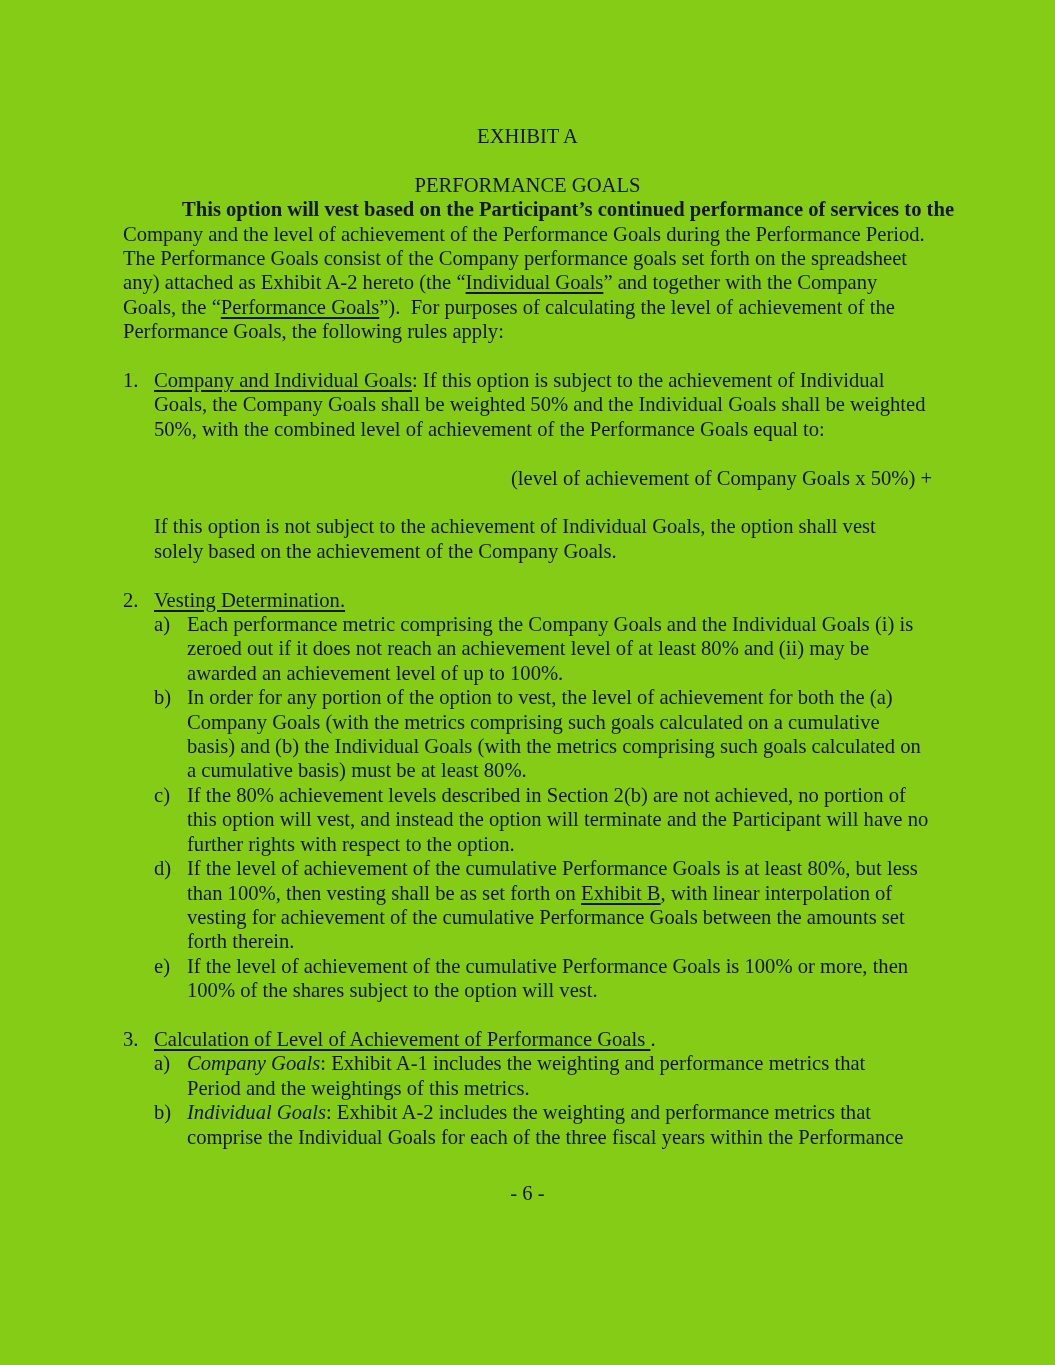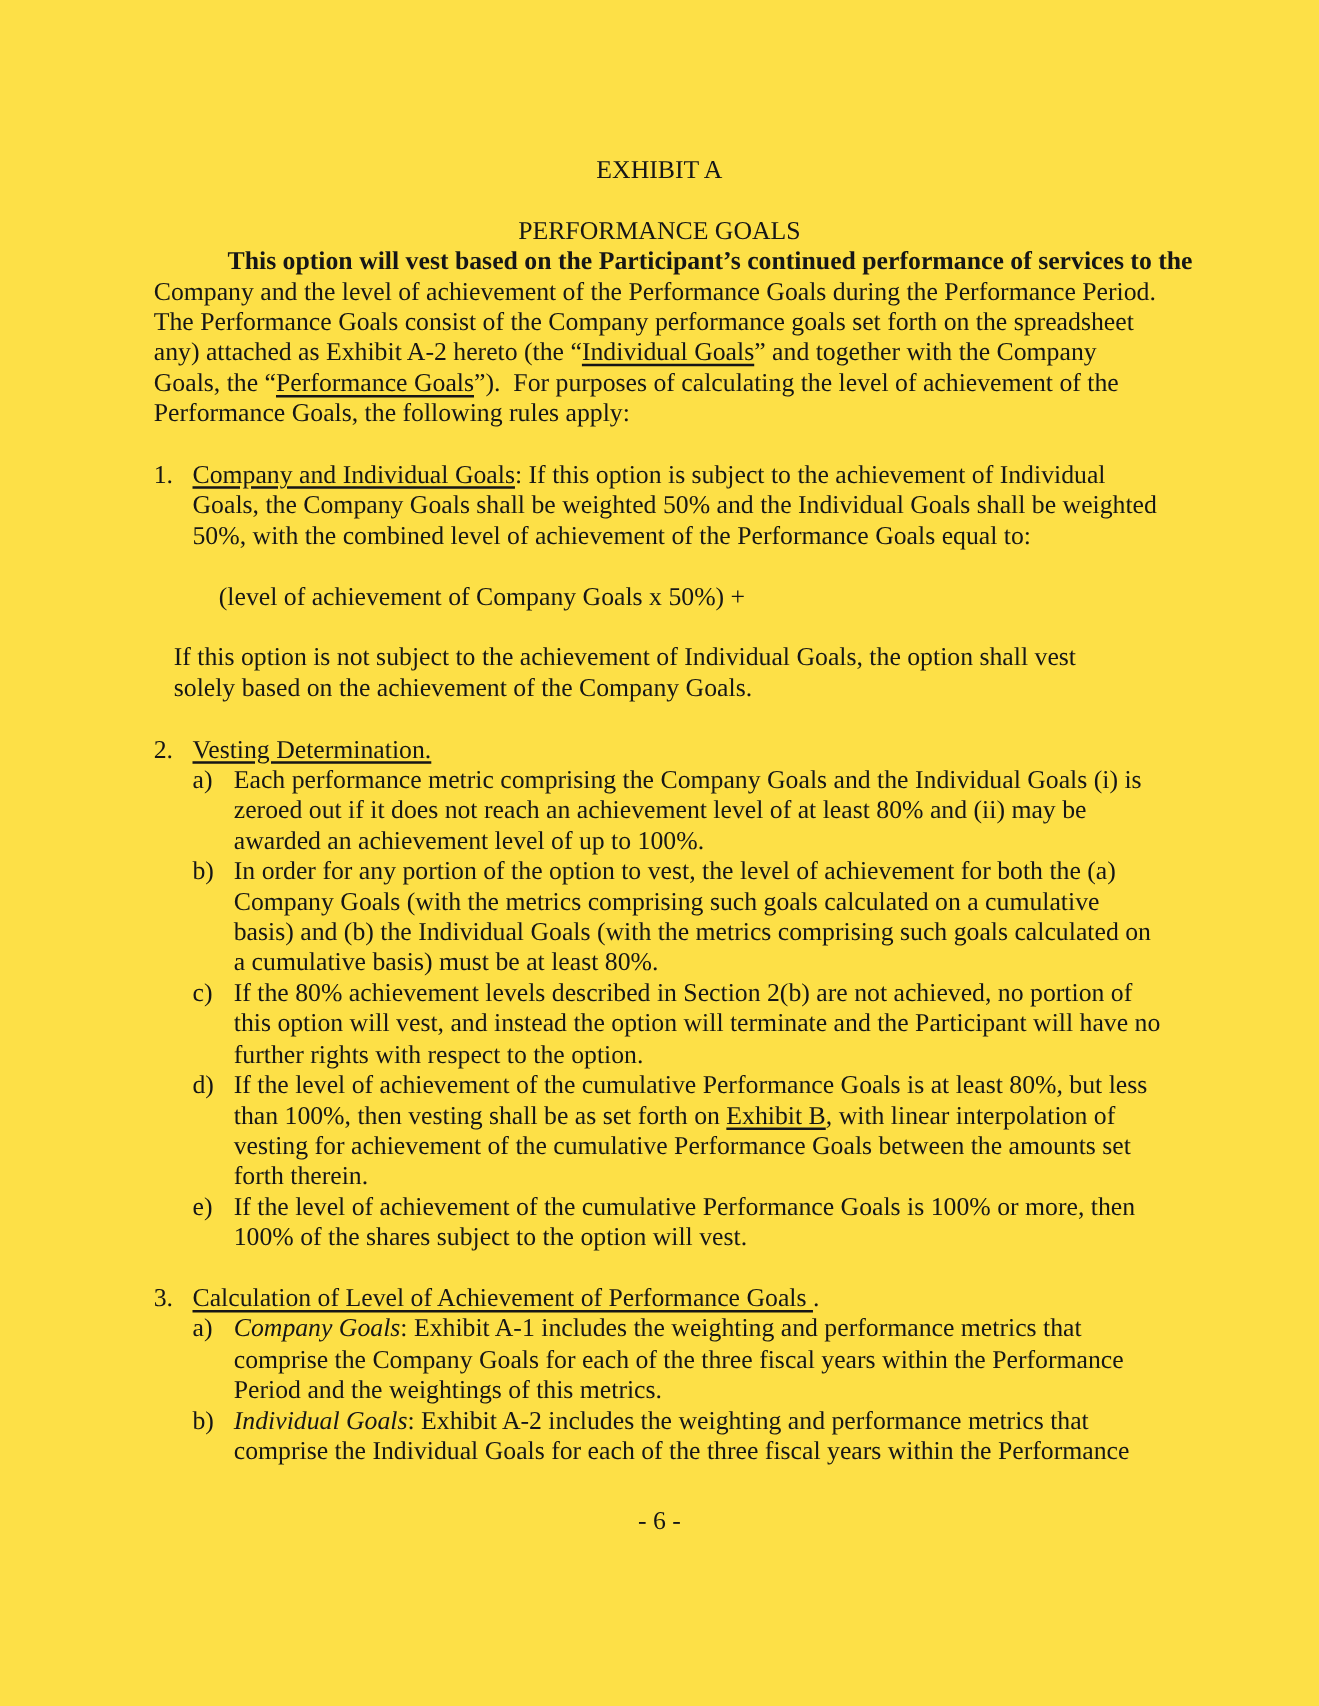--- a/index.html
+++ b/index.html
@@ -3,39 +3,39 @@
 <meta charset="utf-8">
 <style>
   html, body { margin: 0; padding: 0; background: #ffffff; }
   .page {
     position: relative;
     width: 1055px;
     height: 1365px;
     margin: 0 auto;
     box-sizing: border-box;
     padding: 124px 123px 0 123px;
-    background: #fde047;
+    background: #84cc16;
     font-family: "Liberation Serif", "DejaVu Serif", serif;
     font-size: 20.6px;
     line-height: 24.4px;
     color: #161616;
     overflow: hidden;
   }
   .center-line { text-align: center; }
   .gap { margin-top: 24.4px; }
   .ln { white-space: pre; }
   .ln.ind { padding-left: 59px; font-weight: bold; }
   .u { text-decoration: underline; text-decoration-thickness: 1.5px; text-underline-offset: 3px; }
   .i { font-style: italic; }
   .blk { position: relative; }
   .blk.li1 { padding-left: 31px; }
   .blk.li2 { margin-left: 31px; padding-left: 33px; }
   .blk.li1 > .marker, .blk.li2 > .marker { position: absolute; left: 0; top: 0; }
-  .blk.indent1 { margin-left: 16px; }
-  .blk.formula { text-align: left; padding-left: 52px; }
+  .blk.indent1 { margin-left: 31px; }
+  .blk.formula { text-align: right; padding-left: 52px; }
   .footer { text-align: center; margin-top: 32px; }
 </style>
 </head>
 <body>
 
 <div class="page">
   <div class="center-line">EXHIBIT A</div>
   <div class="center-line gap">PERFORMANCE GOALS</div>
   <div id="doc-body">
       <div class="blk">
@@ -94,21 +94,20 @@
         <div class="ln"><span>If the level of achievement of the cumulative Performance Goals is 100% or more, then</span></div>
         <div class="ln"><span>100% of the shares subject to the option will vest.</span></div>
       </div>
       <div class="blk li1 gap">
         <span class="marker">3.</span>
         <div class="ln"><span class="u">Calculation of Level of Achievement of Performance Goals </span><span>.</span></div>
       </div>
       <div class="blk li2">
         <span class="marker">a)</span>
         <div class="ln"><span class="i">Company Goals</span><span>: Exhibit A-1 includes the weighting and performance metrics that</span></div>
-        <div class="ln"><span>comprise the Company Goals for each of the three fiscal years within the Performance</span></div>
         <div class="ln"><span>Period and the weightings of this metrics.</span></div>
       </div>
       <div class="blk li2">
         <span class="marker">b)</span>
         <div class="ln"><span class="i">Individual Goals</span><span>: Exhibit A-2 includes the weighting and performance metrics that</span></div>
         <div class="ln"><span>comprise the Individual Goals for each of the three fiscal years within the Performance</span></div>
       </div>
     </div>
   <div class="footer">- 6 -</div>
 </div>

